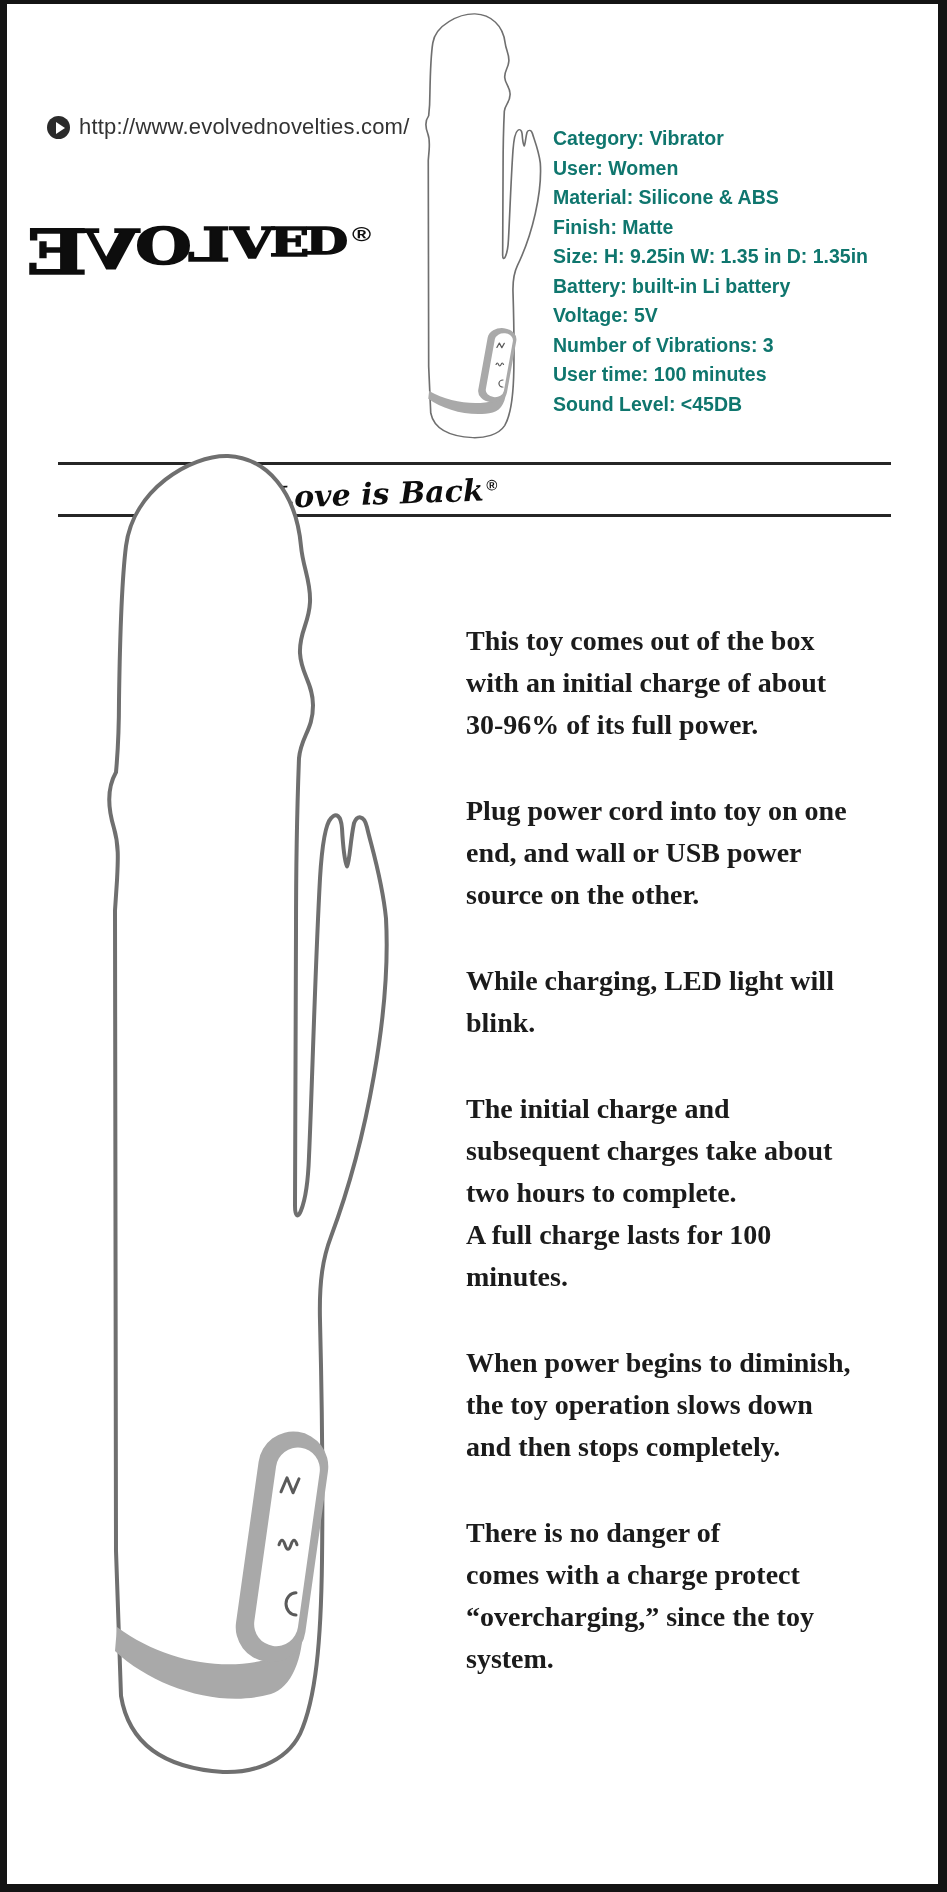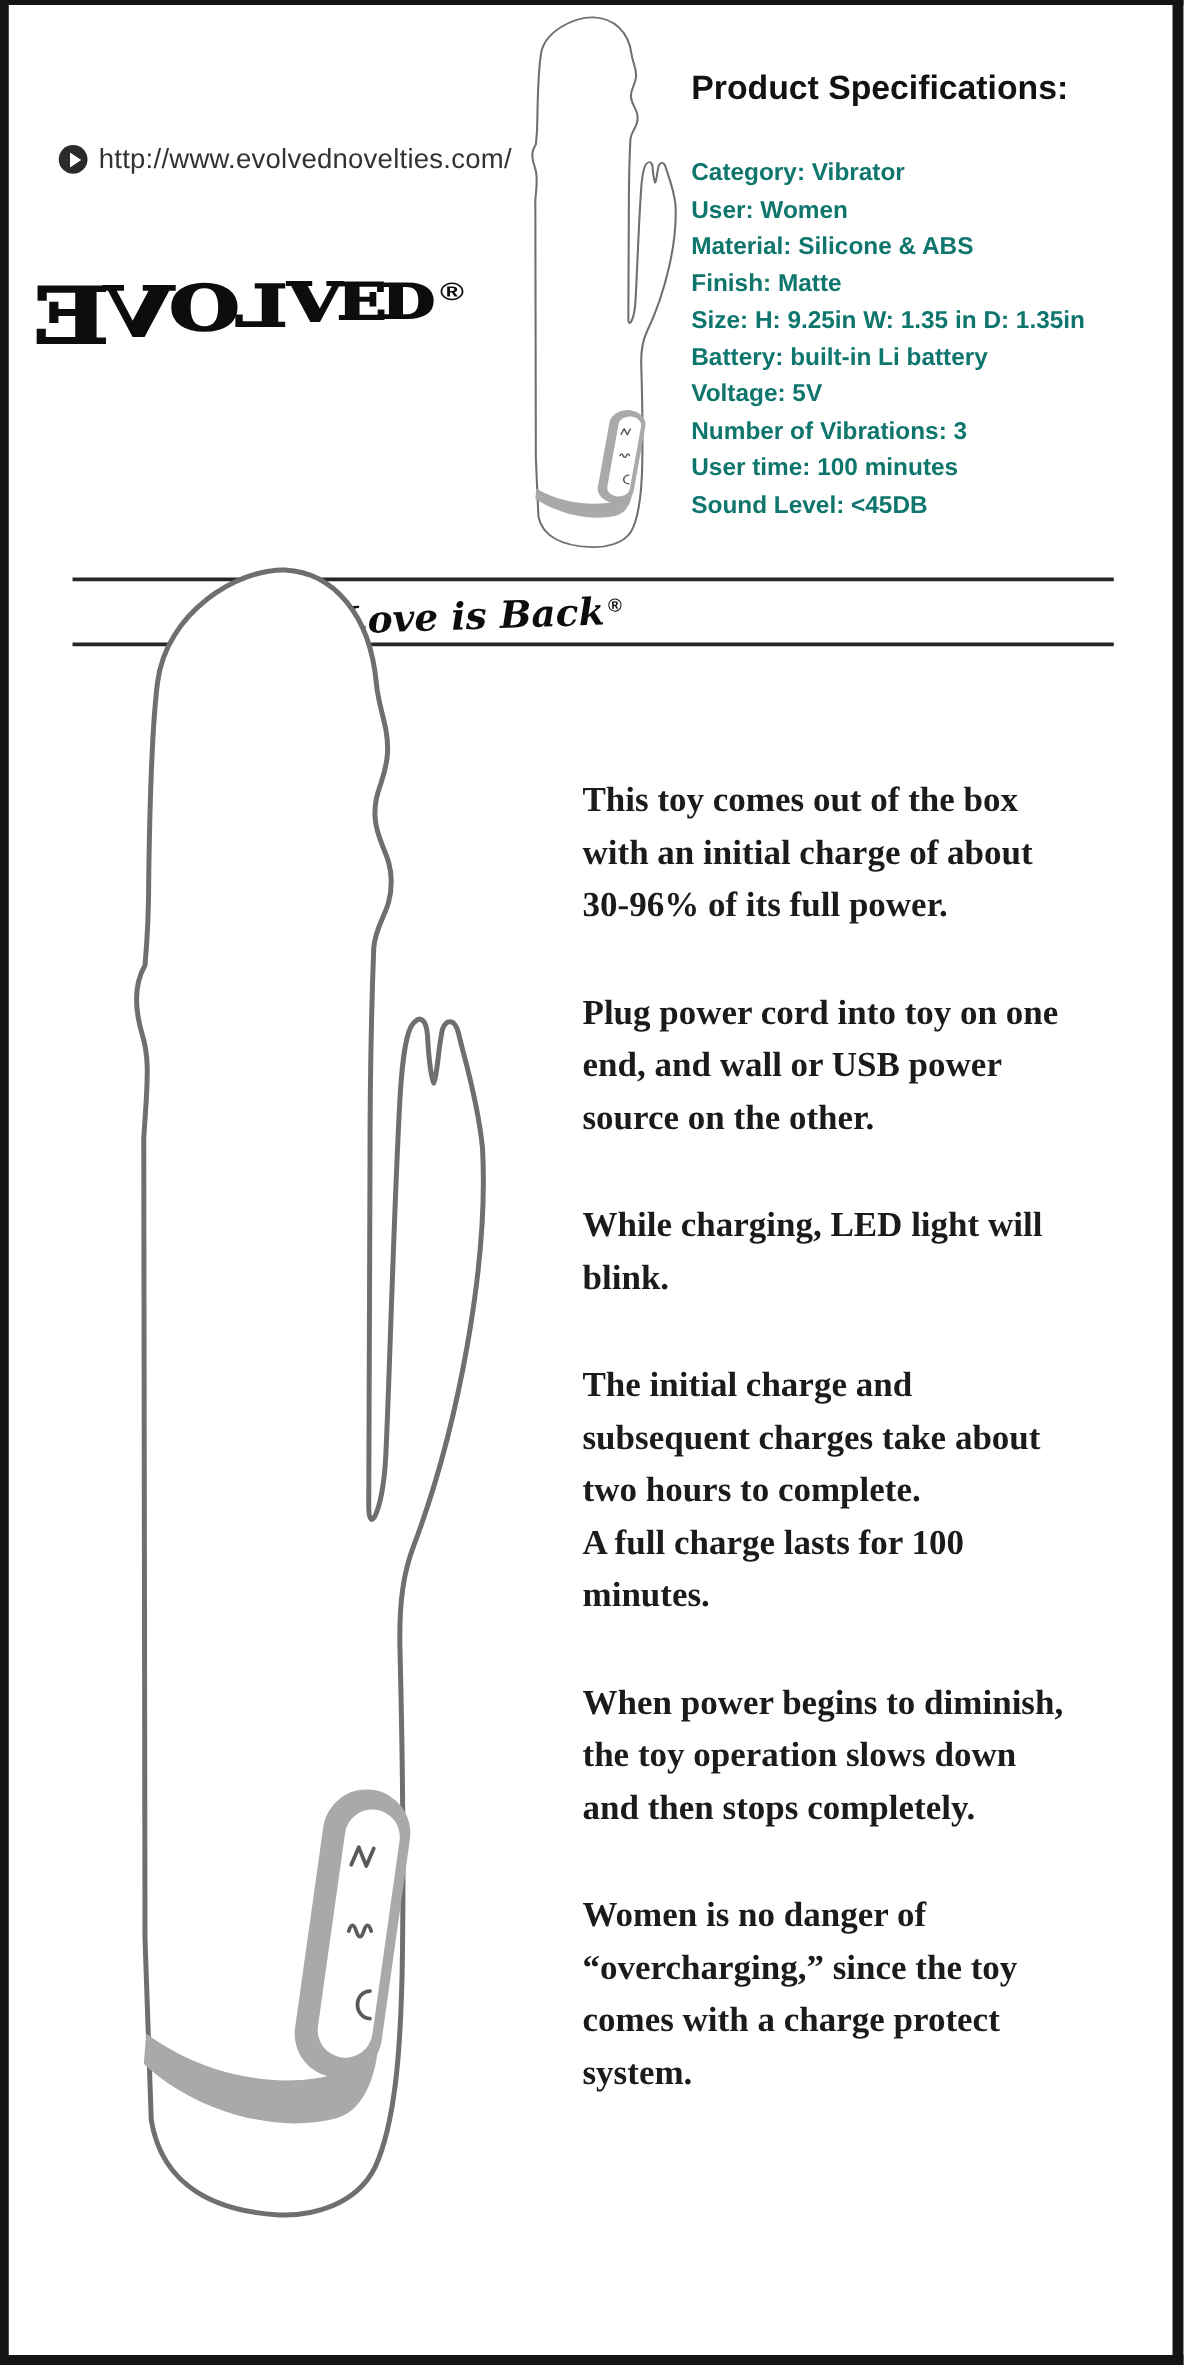--- a/index.html
+++ b/index.html
@@ -138,21 +138,20 @@
         </span>
       <span class="wm-reg">®</span>
     </div>
     <div class="tagline"><span>Love is Back</span><span class="tag-reg">®</span></div>
   </div>
 
   <svg class="product-svg product-small" viewBox="0 0 300 1325" preserveAspectRatio="none">
     <use href="#product-shape"></use>
   </svg>
 
-  <div class="specs-title">Product Specifications:</div>
   <div class="spec-list">
       <div class="spec-line">Category: Vibrator</div>
       <div class="spec-line">User: Women</div>
       <div class="spec-line">Material: Silicone &amp; ABS</div>
       <div class="spec-line">Finish: Matte</div>
       <div class="spec-line">Size: H: 9.25in W: 1.35 in D: 1.35in</div>
       <div class="spec-line">Battery: built-in Li battery</div>
       <div class="spec-line">Voltage: 5V</div>
       <div class="spec-line">Number of Vibrations: 3</div>
       <div class="spec-line">User time: 100 minutes</div>
@@ -187,20 +186,20 @@
         <div class="pline">two hours to complete.</div>
         <div class="pline">A full charge lasts for 100</div>
         <div class="pline">minutes.</div>
       </div>
       <div class="para">
         <div class="pline">When power begins to diminish,</div>
         <div class="pline">the toy operation slows down</div>
         <div class="pline">and then stops completely.</div>
       </div>
       <div class="para">
-        <div class="pline">Women is no danger of</div>
+        <div class="pline">There is no danger of</div>
+        <div class="pline">comes with a charge protect</div>
         <div class="pline">“overcharging,” since the toy</div>
-        <div class="pline">comes with a charge protect</div>
         <div class="pline">system.</div>
       </div>
     </div>
 
 </div>
 
 </body></html>

